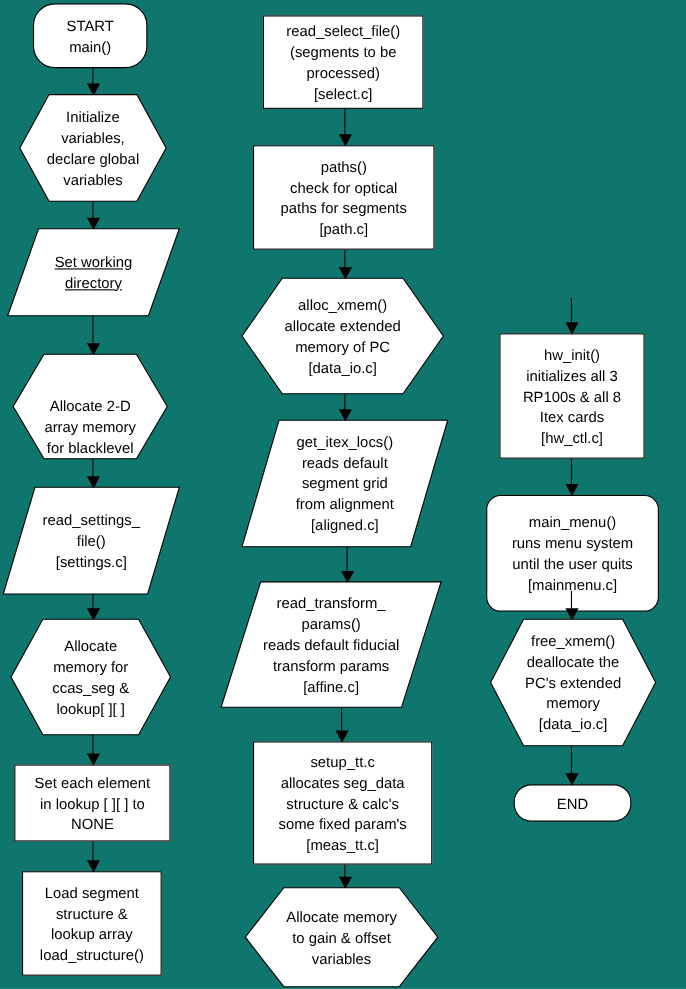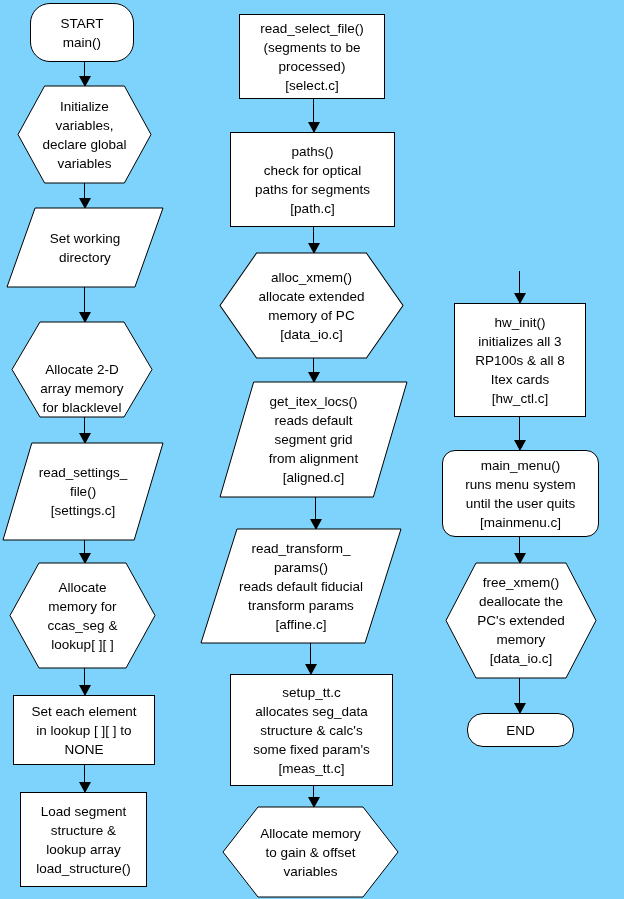--- a/index.html
+++ b/index.html
@@ -4,21 +4,21 @@
 <style>
   html, body {
     margin: 0;
     padding: 0;
     background: #ffffff;
   }
   #canvas {
     position: relative;
     width: 624px;
     height: 899px;
-    background: #7dd3fc;
+    background: #0f766e;
     font-family: "Liberation Sans", sans-serif;
     color: #000000;
     overflow: hidden;
   }
   .node {
     position: absolute;
     display: flex;
     align-items: center;
     justify-content: center;
     box-sizing: border-box;
@@ -83,21 +83,21 @@
   <div class="node" style="left:18px;top:86px;width:133px;height:97px;">
     <svg class="shape" viewBox="0 0 100 100" preserveAspectRatio="none">
       <polygon points="20,0 80,0 100,50 80,100 20,100 0,50"></polygon>
     </svg>
     <div class="label">Initialize
 variables,
 declare global
 variables</div>
   </div>
 
-  <div class="node" style="left:7px;top:208px;width:156px;height:79px;">
+  <div class="node" style="left:7px;top:208px;width:156px;height:79px;text-decoration:underline;">
     <svg class="shape" viewBox="0 0 100 100" preserveAspectRatio="none">
       <polygon points="18,0 100,0 82,100 0,100"></polygon>
     </svg>
     <div class="label">Set working
 directory</div>
   </div>
 
   <div class="node" style="left:12px;top:322px;width:140px;height:95px;align-items:flex-end;">
     <svg class="shape" viewBox="0 0 100 100" preserveAspectRatio="none">
       <polygon points="20,0 80,0 100,50 80,100 20,100 0,50"></polygon>
@@ -204,21 +204,21 @@
 
 
   <div class="node rect" style="left:454px;top:303px;width:132px;height:114px;">
     <div class="label">hw_init()
 initializes all 3
 RP100s &amp; all 8
 Itex cards
 [hw_ctl.c]</div>
   </div>
 
-  <div class="node terminator" style="left:442px;top:450px;width:157px;height:87px;border-radius:13px;">
+  <div class="node terminator" style="left:442px;top:450px;width:157px;height:106px;border-radius:13px;">
     <div class="label">main_menu()
 runs menu system
 until the user quits
 [mainmenu.c]</div>
   </div>
 
   <div class="node" style="left:446px;top:563px;width:150px;height:115px;">
     <svg class="shape" viewBox="0 0 100 100" preserveAspectRatio="none">
       <polygon points="20,0 80,0 100,50 80,100 20,100 0,50"></polygon>
     </svg>

